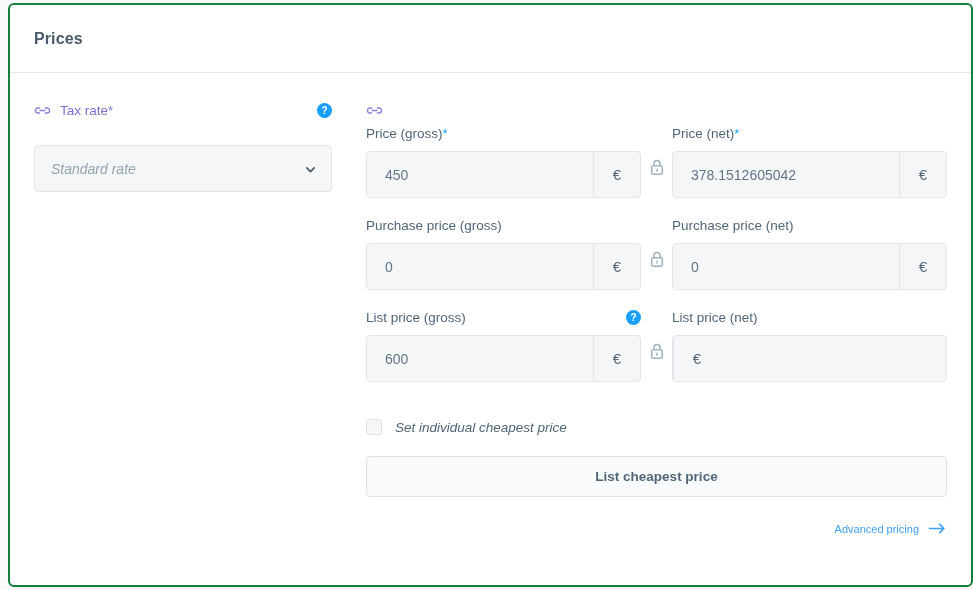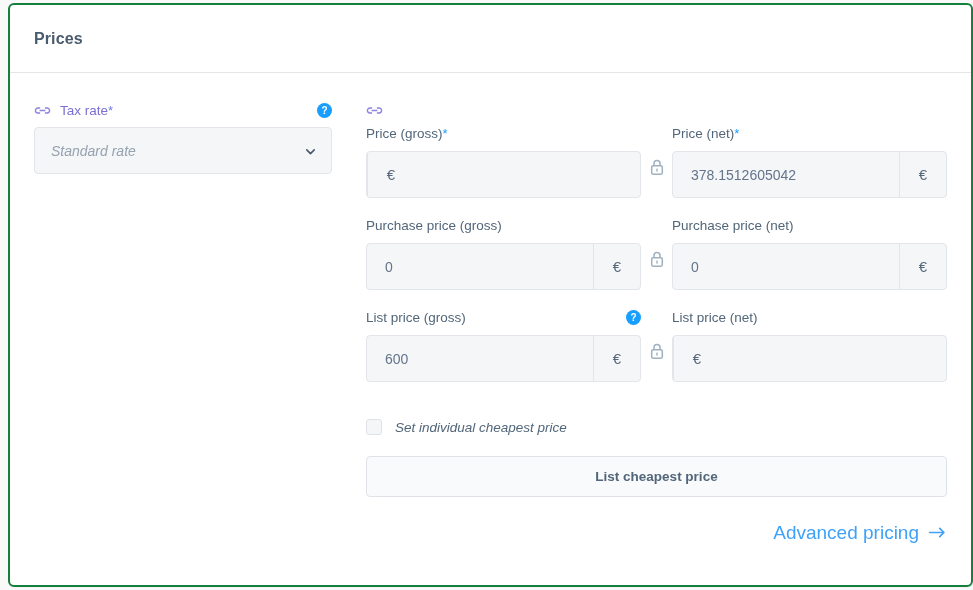--- a/index.html
+++ b/index.html
@@ -52,21 +52,21 @@
   
   .left-col {
     width: 320px;
     flex: 0 0 320px;
     padding-right: 22px;
   }
   .field-label-row {
     display: flex;
     align-items: center;
     height: 22px;
-    margin-bottom: 6px;
+    margin-bottom: 24px;
   }
   .field-label {
     font-size: 13.5px;
     color: #52667a;
   }
   .label-purple { color: #7a6fd4; }
   .req-star { color: #6f7ed8; font-size: 13px; }
   .req-star-blue { color: #189eff; font-size: 13px; }
   .spacer { flex: 1 1 auto; }
 
@@ -231,22 +231,23 @@
   }
 
   .adv-row {
     margin-top: 25px;
     display: flex;
     justify-content: flex-end;
     align-items: center;
   }
   .adv-link {
     display: inline-flex;
+    align-items: center;
     color: #3fa2f7;
-    font-size: 19px;
+    font-size: 11px;
     text-decoration: none;
     cursor: pointer;
     margin-left: 32px;
   }
   .adv-arrow {
     margin-left: 9px;
     width: 19px;
     height: 13px;
   }
 </style>
@@ -302,20 +303,21 @@
         </span>
       </div>
 
       <div class="price-row">
         <div class="price-cell">
           <div class="pc-label-row">
             <span class="pc-label">Price (gross)</span>
             <span class="req-star-blue">*</span>
           </div>
           <div class="input-group">
+            <input class="input-field" type="text" value="450" style="">
             <span class="input-suffix">€</span>
           </div>
         </div>
 
         <div class="lock-gap">
           <span class="lock-icon">
             <svg viewBox="0 0 14 18" width="14" height="18">
               <path d="M4 8V5.5a3 3 0 0 1 6 0V8" fill="none" stroke="#9fb0c0" stroke-width="1.5"></path>
               <rect x="1.7" y="7.8" width="10.6" height="8.4" rx="1.4" fill="none" stroke="#9fb0c0" stroke-width="1.5"></rect>
               <rect x="6.3" y="10.6" width="1.4" height="3" fill="#9fb0c0"></rect>

